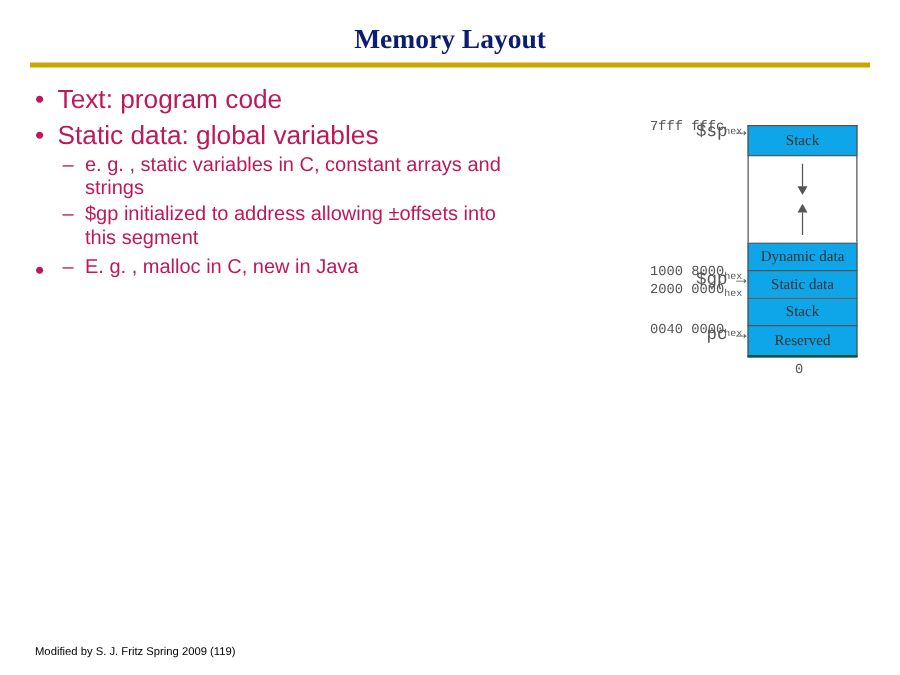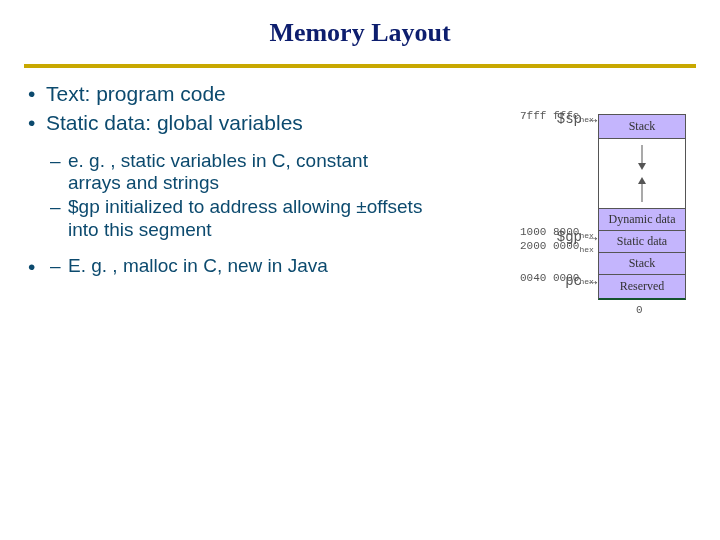--- a/index.html
+++ b/index.html
@@ -15,42 +15,42 @@
     width: 100%;
     height: 100%;
     padding: 18px 24px 0 24px;
     position: relative;
   }
   .title {
     text-align: center;
     color: #0d1e6e;
     font-family: "Times New Roman", Times, serif;
     font-weight: bold;
-    font-size: 26px;
-    padding-bottom: 16px;
+    font-size: 22px;
+    padding-bottom: 6px;
   }
   .rule {
     border-bottom: 4px solid #c8a800;
     width: 100%;
     margin-bottom: 14px;
   }
   .content {
     display: flex;
     gap: 6px;
   }
   .bullets {
     flex: 0 0 400px;
     font-size: 21px;
-    color: #0c4a6e;
+    color: #be185d;
     line-height: 1.18;
   }
   .bullets ul { list-style: none; }
   .lvl1 > li { padding-left: 22px; position: relative; margin-bottom: 4px; }
   .lvl1 > li::before { content: "•"; position: absolute; left: 4px; top: 0; }
-  .lvl2 { font-size: 19px; margin-top: 14px; }
+  .lvl2 { font-size: 16px; margin-top: 2px; }
   .lvl2 > li { padding-left: 22px; position: relative; margin-bottom: 2px; }
   .lvl2 > li::before { content: "–"; position: absolute; left: 4px; top: 0; }
 
   .diagram {
     flex: 1;
     position: relative;
     font-family: "Times New Roman", Times, serif;
     font-size: 12px;
     color: #555;
     margin-top: 32px;
@@ -60,21 +60,21 @@
     left: 168px;
     top: 0;
     width: 88px;
   }
   .seg {
     border: 1px solid #555;
     border-bottom: none;
     text-align: center;
     font-size: 12px;
     color: #333;
-    background: #c4b5fd;
+    background: #0ea5e9;
     display: flex;
     align-items: center;
     justify-content: center;
   }
   .seg:last-child { border-bottom: 2px solid #14532d; }
   .seg.stack { height: 24px; }
   .seg.gap { height: 70px; background: #fff; position: relative; }
   .seg.dyn { height: 22px; }
   .seg.static { height: 22px; }
   .seg.text { height: 22px; }
@@ -191,13 +191,14 @@
           <div class="arrow-up-head"></div>
         </div>
         <div class="seg dyn">Dynamic data</div>
         <div class="seg static">Static data</div>
         <div class="seg text">Stack</div>
         <div class="seg res">Reserved</div>
       </div>
     </div>
   </div>
 
+  <div class="footer">Modified by S. J. Fritz  Spring 2009 (119)</div>
 </div>
 
 </body></html>

